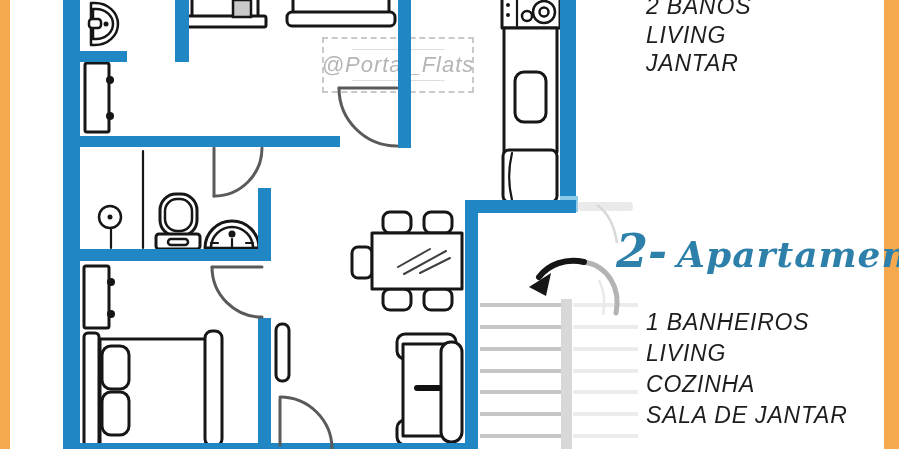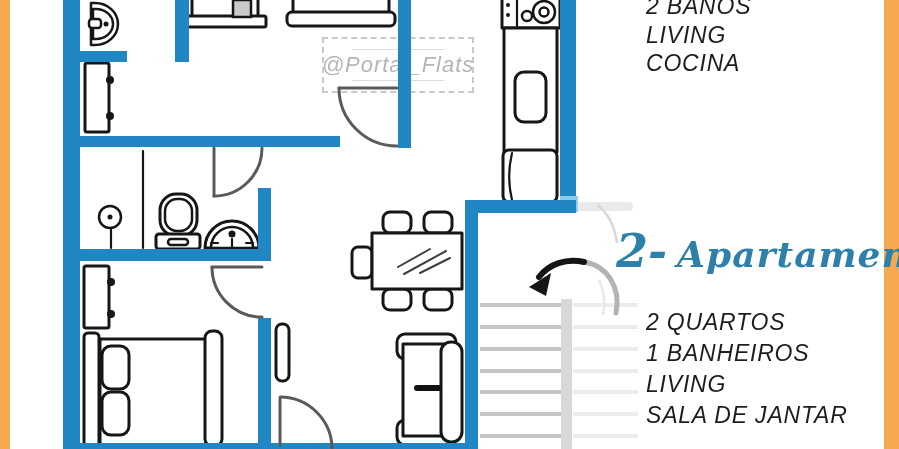--- a/index.html
+++ b/index.html
@@ -246,26 +246,26 @@
     <path class="fill-dark" d="M529,287 L551,273 L546,296 Z"></path>
   </g>
 </svg>
 
 <div class="accent-bar left"></div>
 <div class="accent-bar right"></div>
 
 <div class="feature-list first">
   <div>2 BAÑOS</div>
   <div>LIVING</div>
-  <div>COCINA</div>
+  <div>JANTAR</div>
 </div>
 
 <div class="apt-heading">
   <span class="num">2-</span>
   <span class="name">Apartamento</span>
 </div>
 
 <div class="feature-list second">
-  <div>2 QUARTOS</div>
   <div>1 BANHEIROS</div>
   <div>LIVING</div>
+  <div>COZINHA</div>
   <div>SALA DE JANTAR</div>
 </div>
 
 </body></html>

